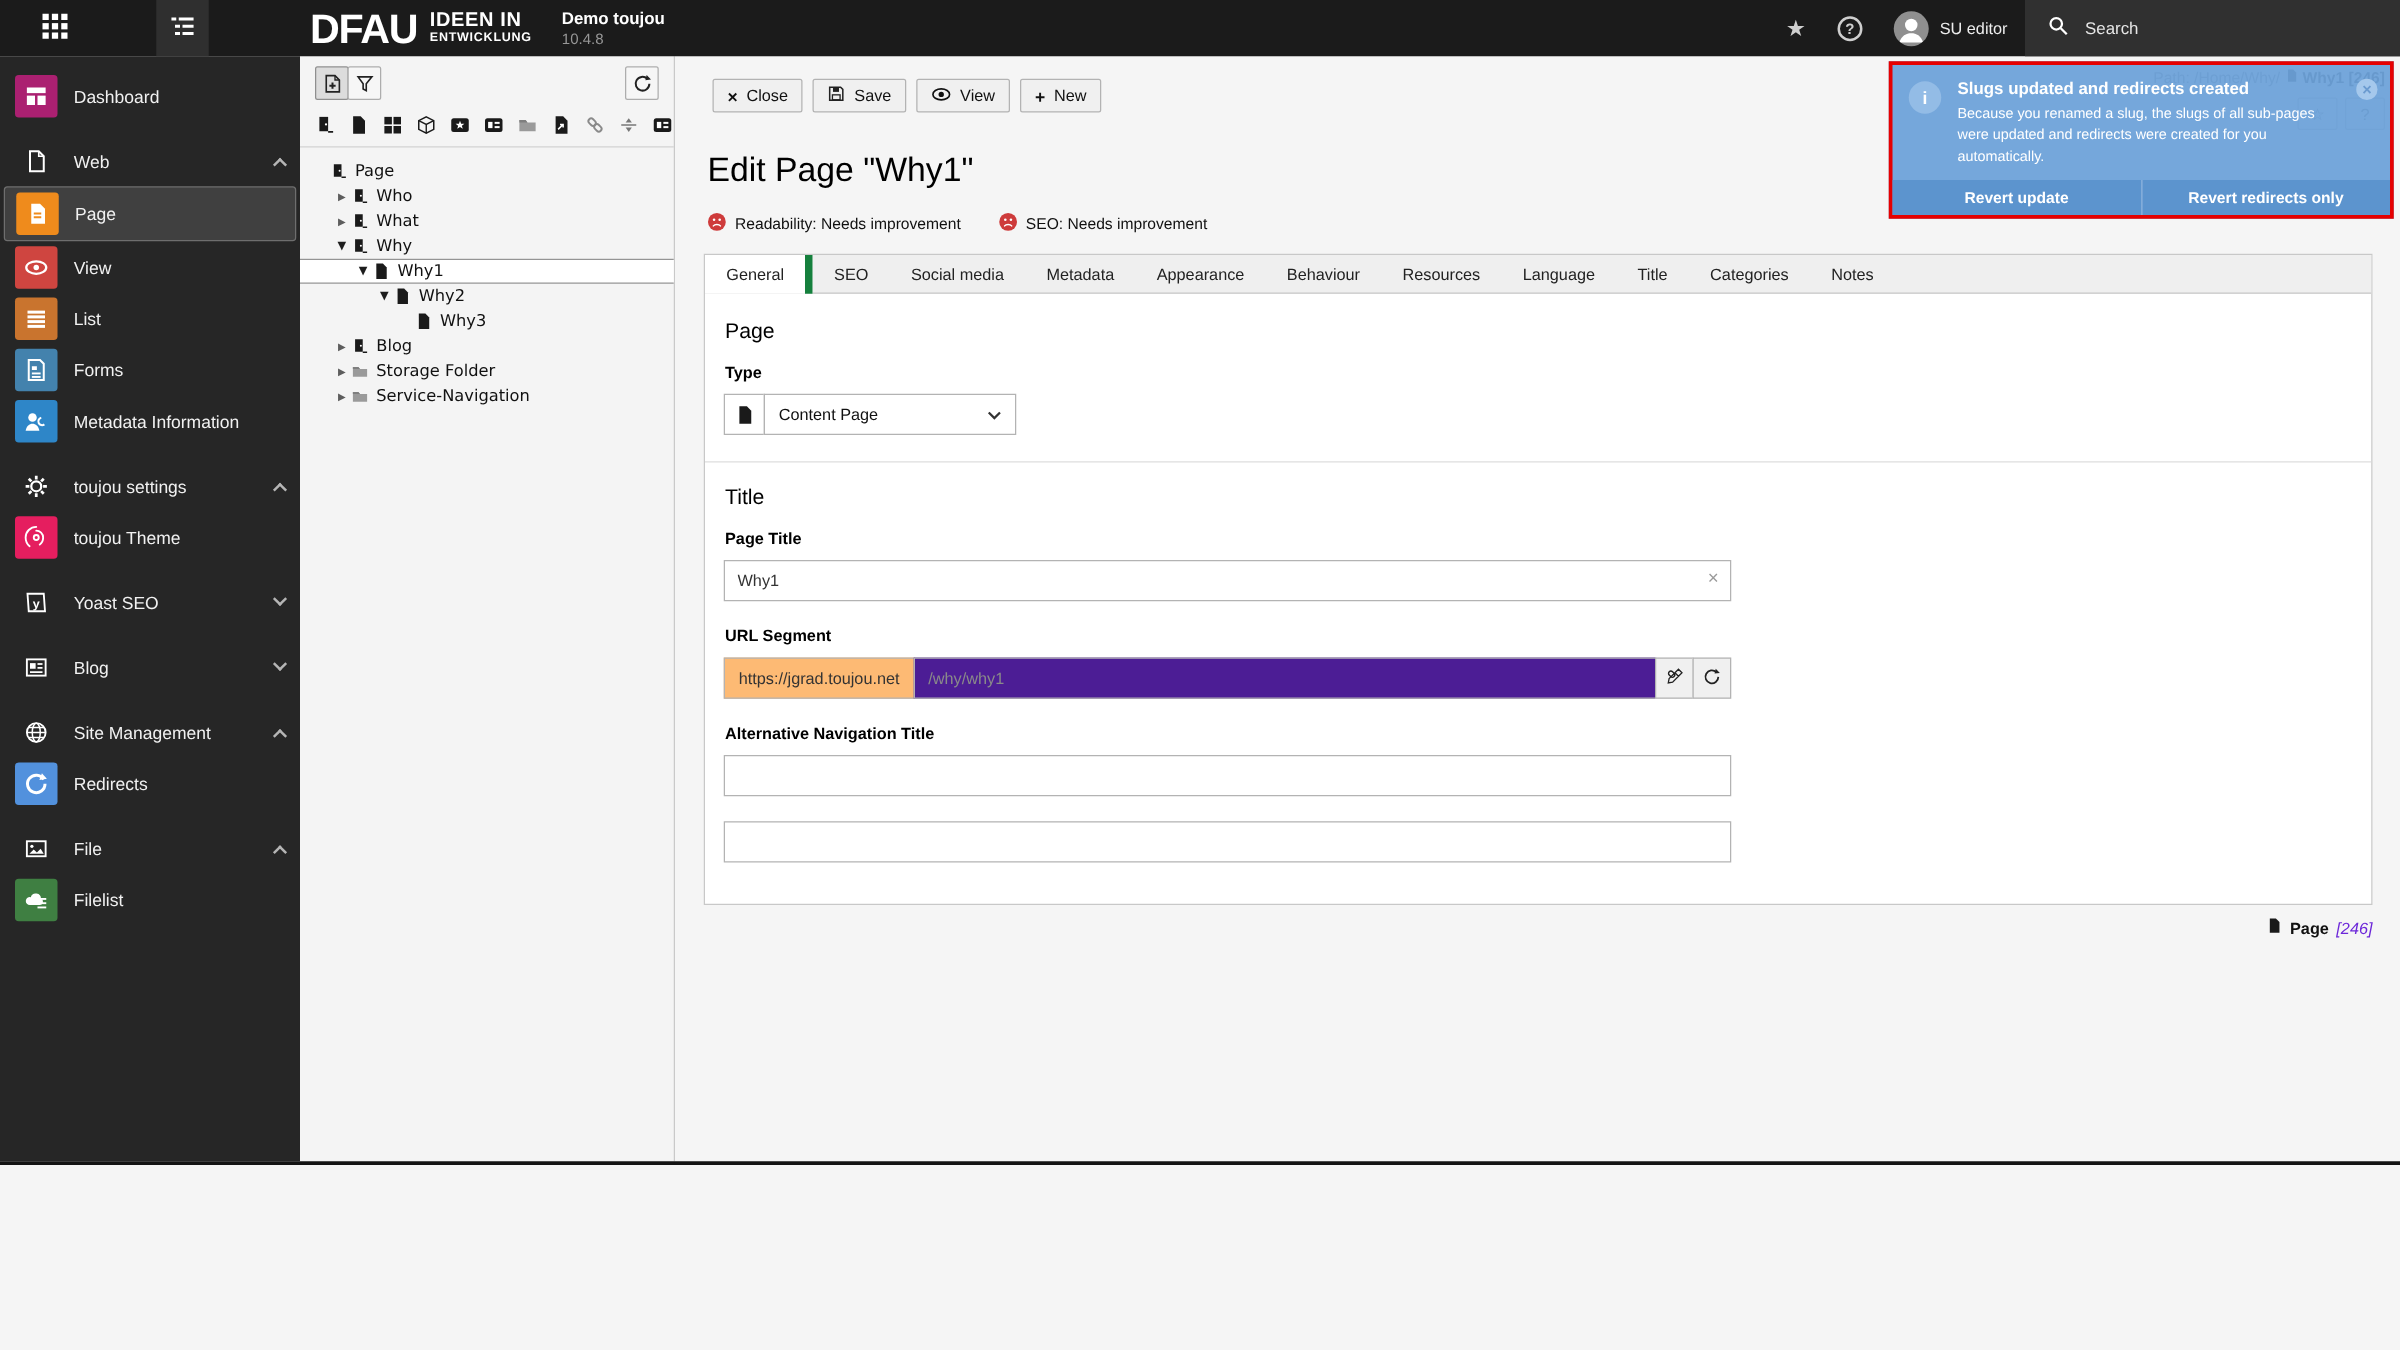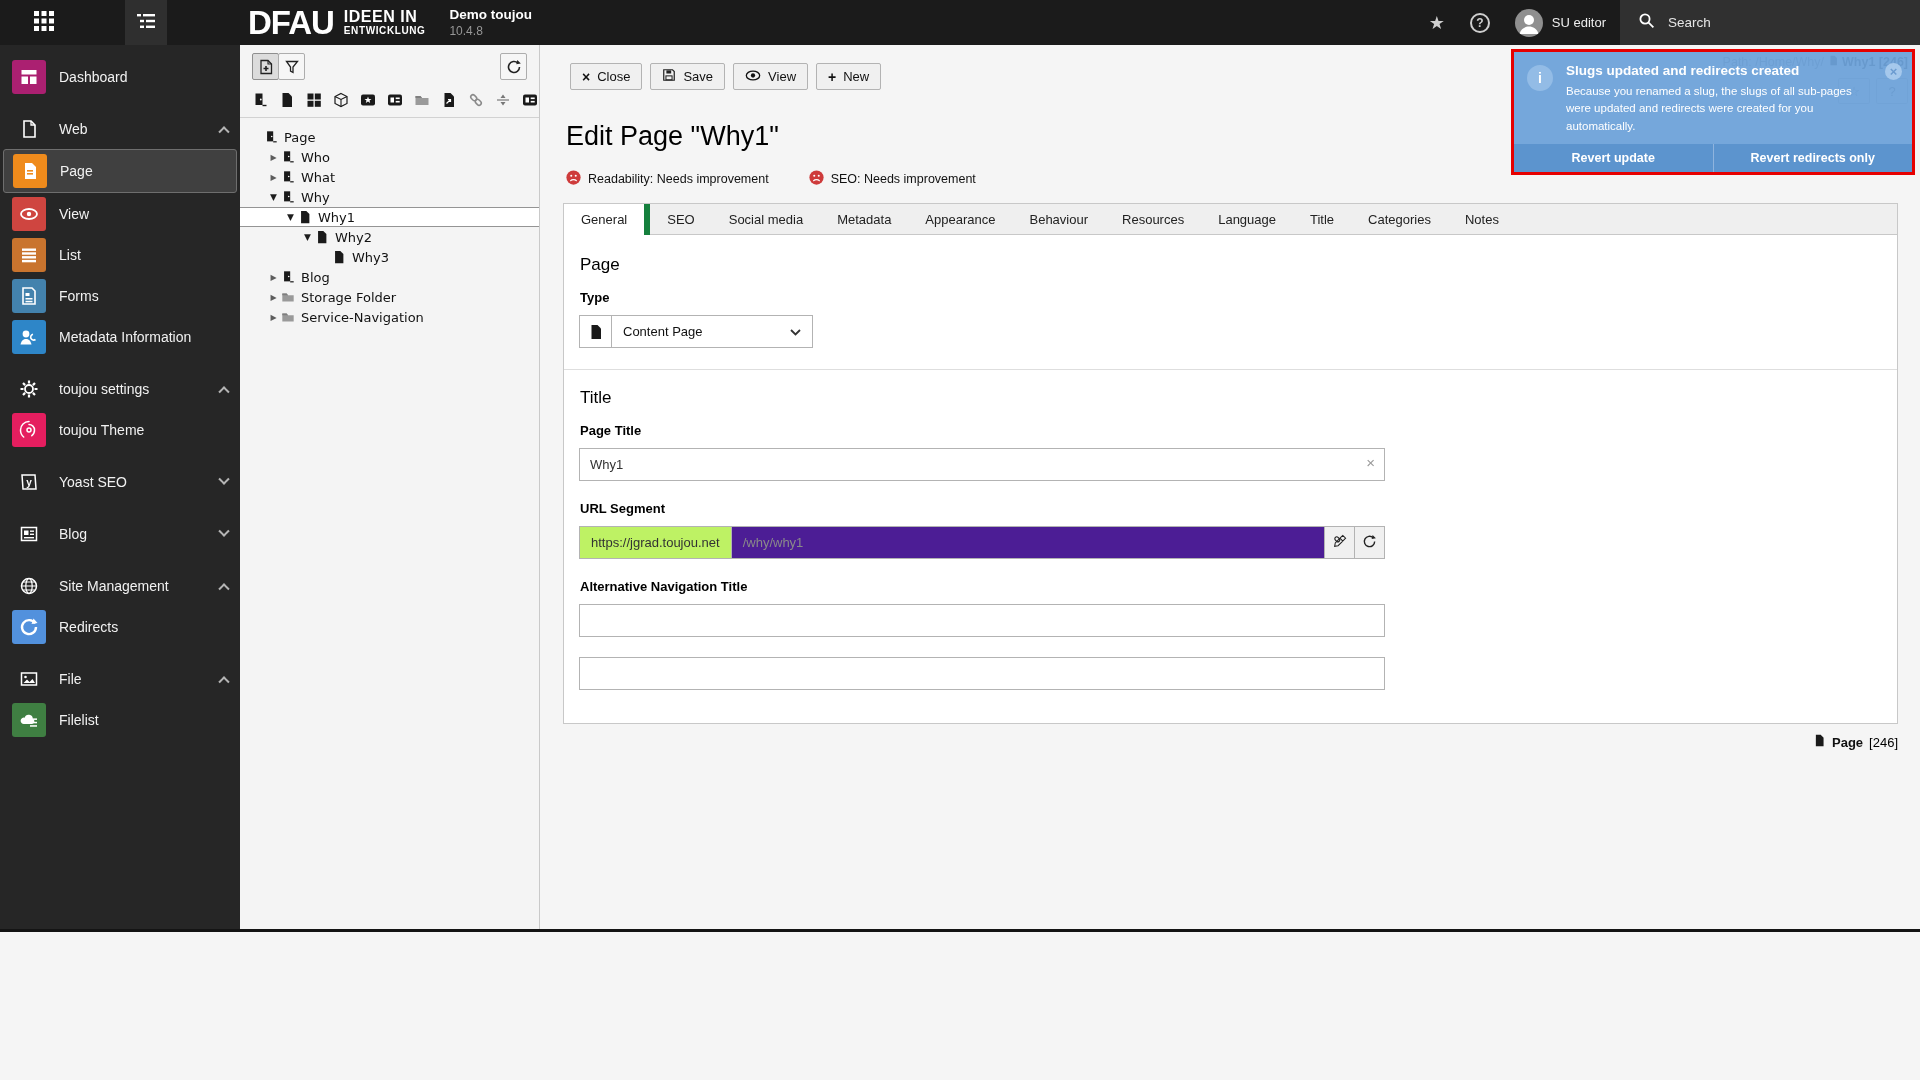--- a/index.html
+++ b/index.html
@@ -68,48 +68,48 @@
   .btn { height:27px; padding:0 11px; background:#f0f0f0; border:1px solid #b3b3b3; border-radius:2px; font-size:13px; color:#111; display:inline-flex; align-items:center; gap:7px; cursor:pointer; font-family:inherit; }
   .btn .bi { font-weight:700; font-size:14px; line-height:1; }
   .dh-path { position:absolute; right:12px; top:10px; text-align:right; font-size:12.5px; color:#111; z-index:1; }
   .muted { color:#737373; }
   .dh-path b { font-weight:700; }
   .dh-ghostbtns { margin-top:9px; display:flex; gap:6px; justify-content:flex-end; }
   .ghost-btn { width:32px; height:26px; border:1px solid #b9b9b9; background:#f3f3f3; border-radius:2px; color:#555; font-size:13px; cursor:pointer; }
 
   .content { padding:0 22px 0 23px; }
   h1.page-head { font-size:27px; font-weight:500; color:#000; margin:20px 0 18px 3px; }
-  .statusrow { display:flex; gap:40px; align-items:center; margin:0 0 15px 3px; }
+  .statusrow { display:flex; gap:30px; align-items:center; margin:0 0 15px 3px; }
   .status { display:flex; align-items:center; gap:7px; font-size:12.5px; color:#111; }
 
   .panel { background:#fff; border:1px solid #c8c8c8; }
   .tabbar { display:flex; background:#efefef; border-bottom:1px solid #c8c8c8; height:31px; font-size:13px; }
   .tab { padding:0 17px; display:flex; align-items:center; color:#222; cursor:pointer; }
   .tab.active { background:#fff; border-right:6px solid #15803d; margin-bottom:-1px; }
   .panel-body { padding:14px 15px 27px; }
   h2.fsection { font-size:17px; font-weight:400; color:#000; margin:6px 0 15px 1px; }
   .flabel { display:block; font-size:13px; font-weight:700; color:#000; margin:0 0 10px 1px; }
   .field { margin-bottom:20px; }
 
   .typegroup { display:flex; margin-bottom:4px; }
   .type-icon { width:33px; height:33px; border:1px solid #b3b3b3; background:#fff; display:flex; align-items:center; justify-content:center; flex:none; }
   .select { width:202px; height:33px; border:1px solid #b3b3b3; margin-left:-1px; background:#fff; display:flex; align-items:center; justify-content:space-between; padding:0 11px; font-size:13px; color:#111; cursor:pointer; }
   .divider { border:none; border-top:1px solid #dedede; margin:21px -15px 18px; }
 
   .inputwrap { position:relative; width:806px; }
   .tf { width:806px; height:33px; border:1px solid #b3b3b3; background:#fff; padding:0 28px 0 10px; font-size:13px; color:#333; font-family:inherit; border-radius:0; }
   .clear { position:absolute; right:10px; top:7px; color:#9a9a9a; font-size:15px; line-height:1; cursor:pointer; }
   .urlgroup { display:flex; width:806px; height:33px; }
-  .prefix { border:1px solid #b3b3b3; background:#bef264; display:flex; align-items:center; padding:0 11px; font-size:13px; color:#333; flex:none; }
+  .prefix { border:1px solid #b3b3b3; background:#fdba74; display:flex; align-items:center; padding:0 11px; font-size:13px; color:#333; flex:none; }
   .slug { flex:1; border:1px solid #b3b3b3; margin-left:-1px; background:#4c1d95; display:flex; align-items:center; padding:0 11px; font-size:13px; color:#8a8a8a; }
   .ug-btn { width:31px; border:1px solid #b3b3b3; margin-left:-1px; background:#f0f0f0; flex:none; display:flex; align-items:center; justify-content:center; cursor:pointer; }
 
   .record-footer { margin-top:10px; display:flex; justify-content:flex-end; align-items:center; gap:6px; font-size:13px; color:#111; }
   .record-footer b { font-weight:700; }
-  .record-footer .uid { color:#000000; }
+  .record-footer .uid { color:#6d28d9;font-style:italic; }
 
   
   .notif { position:absolute; top:49px; right:5px; width:404px; border:3px solid #e60000; background:rgba(108,161,217,0.94); color:#fff; z-index:10; }
   .notif-inner { display:flex; padding:11px 10px 9px 13px; gap:13px; }
   .n-icon { width:26px; height:26px; border-radius:50%; background:#93bce6; color:#fff; font-weight:700; font-size:14px; display:flex; align-items:center; justify-content:center; flex:none; margin-top:2px; }
   .n-title { font-size:13.5px; font-weight:700; margin-bottom:5px; }
   .n-body { font-size:11.5px; line-height:1.5; width:288px; }
   .n-close { margin-left:auto; width:17px; height:17px; border-radius:50%; background:#a5c8ec; color:#6b9bd0; font-size:13px; font-weight:700; display:flex; align-items:center; justify-content:center; cursor:pointer; flex:none; line-height:1; }
   .n-actions { display:flex; }
   .n-actions button { flex:1; height:28px; background:rgba(88,144,203,0.85); border:none; color:#fff; font-weight:700; font-size:12.5px; cursor:pointer; font-family:inherit; }

